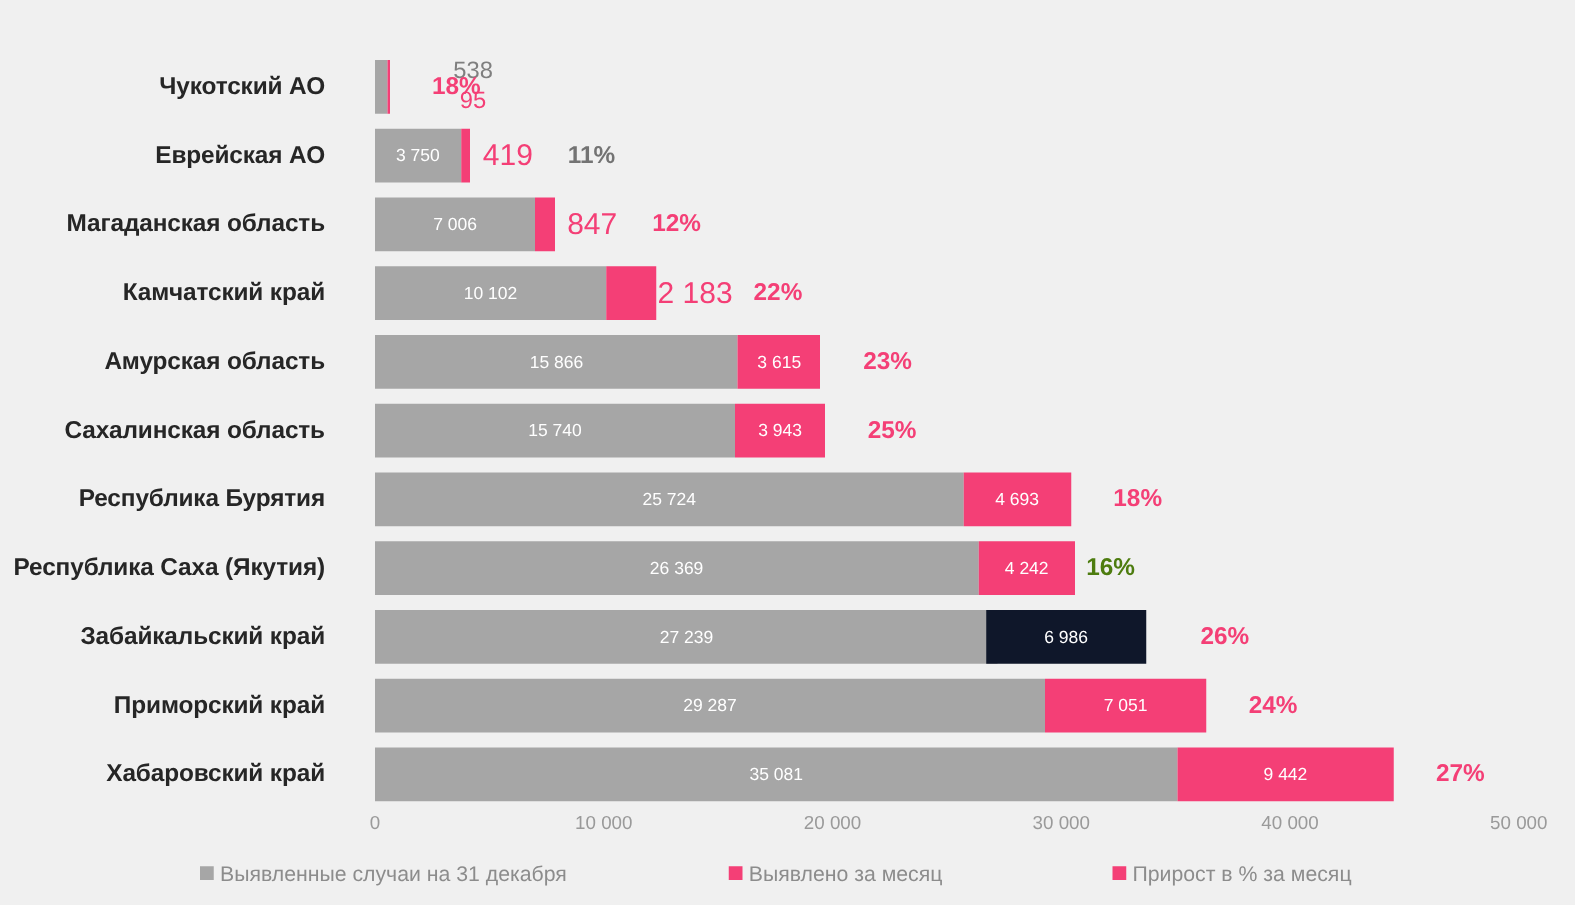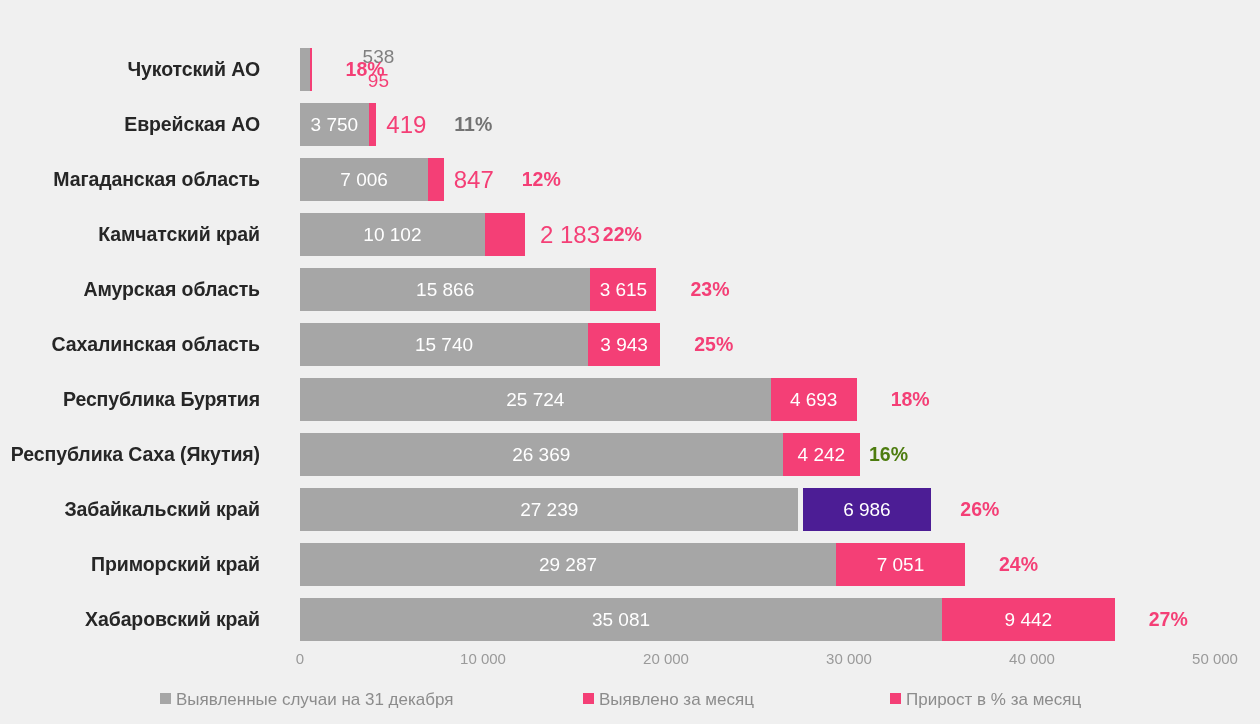--- a/index.html
+++ b/index.html
@@ -44,21 +44,21 @@
     left: 300px;
     top: 6px;
     height: 43px;
   }
   .seg {
     position: absolute;
     top: 0;
     height: 43px;
     box-sizing: border-box;
     color: #ffffff;
-    font-size: 19px;
+    font-size: 14px;
     font-weight: normal;
     text-align: center;
     line-height: 43px;
     white-space: nowrap;
     overflow: visible;
   }
   .seg-base { background: #a6a6a6; }
   .seg-new  { background: #f43f76; }
 
   
@@ -179,21 +179,21 @@
         <div class="seg seg-new" style="left: 128.21px; width: 15.5001px; background: rgb(244, 63, 118);"></div>
         <div class="out-val pink" style="left: 153.71px; color: rgb(244, 63, 118);">847</div>
       </div>
       <div class="pct" style="top: 6px; left: 521.71px; color: rgb(244, 63, 118);">12%</div>
     </div>
     <div class="row" style="top: 207px;">
       <div class="cat-label">Камчатский край</div>
       <div class="bars">
         <div class="seg seg-base" style="left: 0px; width: 184.867px; background: rgb(166, 166, 166);">10 102</div>
         <div class="seg seg-new" style="left: 184.867px; width: 39.9489px; background: rgb(244, 63, 118);"></div>
-        <div class="out-val pink" style="left: 240px; color: rgb(244, 63, 118); text-align: center;">2 183</div>
+        <div class="out-val pink" style="left: 226px; color: rgb(244, 63, 118); text-align: center;">2 183</div>
       </div>
       <div class="pct" style="top: 6px; left: 602.816px; color: rgb(244, 63, 118);">22%</div>
     </div>
     <div class="row" style="top: 262px;">
       <div class="cat-label">Амурская область</div>
       <div class="bars">
         <div class="seg seg-base" style="left: 0px; width: 290.348px; background: rgb(166, 166, 166);">15 866</div>
         <div class="seg seg-new" style="left: 290.348px; width: 66.1545px; background: rgb(244, 63, 118);">3 615</div>
       </div>
       <div class="pct" style="top: 6px; left: 690.502px; color: rgb(244, 63, 118);">23%</div>
@@ -219,21 +219,21 @@
       <div class="bars">
         <div class="seg seg-base" style="left: 0px; width: 482.553px; background: rgb(166, 166, 166);">26 369</div>
         <div class="seg seg-new" style="left: 482.553px; width: 77.6286px; background: rgb(244, 63, 118);">4 242</div>
       </div>
       <div class="pct" style="top: 6px; left: 869px; color: #4d7c0f;">16%</div>
     </div>
     <div class="row" style="top: 482px;">
       <div class="cat-label">Забайкальский край</div>
       <div class="bars">
         <div class="seg seg-base" style="left: 0px; width: 498.474px; background: rgb(166, 166, 166);">27 239</div>
-        <div class="seg seg-new" style="left: 503px; width: 127.844px; background: #4c1d95;">6 986</div>
+        <div class="seg seg-new" style="left: 489px; width: 127.844px; background: #0f172a;">6 986</div>
       </div>
       <div class="pct" style="top: 6px; left: 960.317px; color: rgb(244, 63, 118);">26%</div>
     </div>
     <div class="row" style="top: 537px;">
       <div class="cat-label">Приморский край</div>
       <div class="bars">
         <div class="seg seg-base" style="left: 0px; width: 535.952px; background: rgb(166, 166, 166);">29 287</div>
         <div class="seg seg-new" style="left: 535.952px; width: 129.033px; background: rgb(244, 63, 118);">7 051</div>
       </div>
       <div class="pct" style="top: 6px; left: 998.985px; color: rgb(244, 63, 118);">24%</div>

